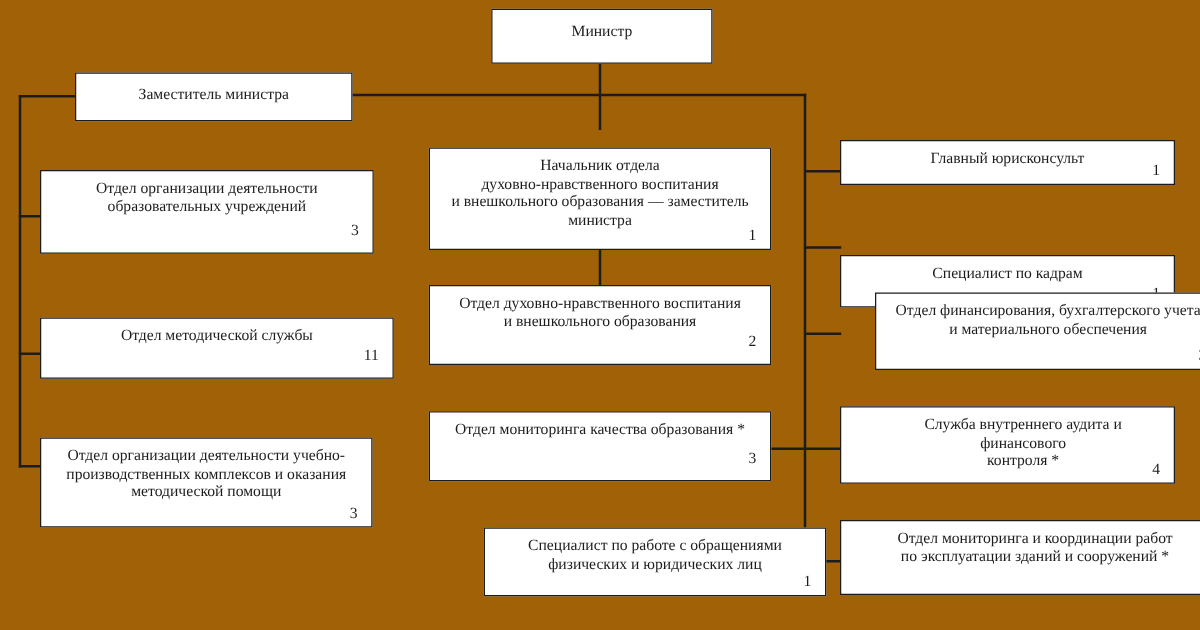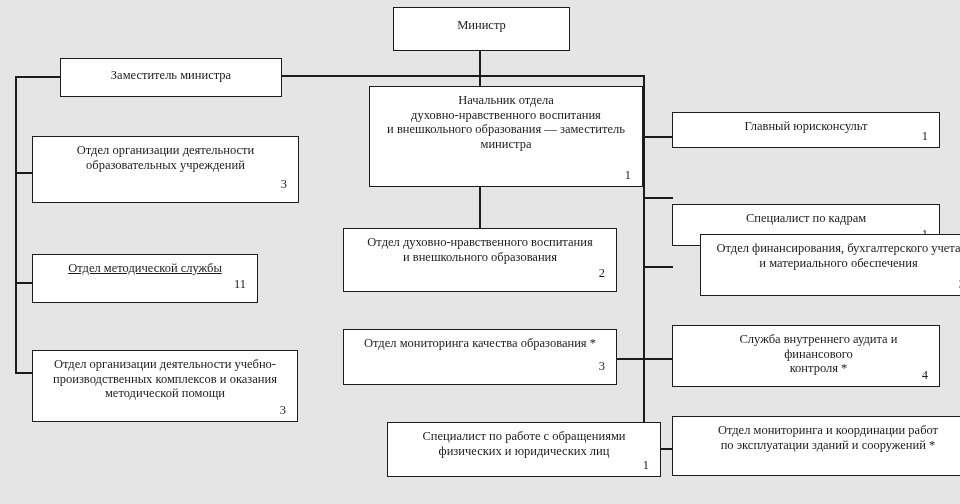--- a/index.html
+++ b/index.html
@@ -1,19 +1,19 @@
 <!DOCTYPE html>
 <html lang="ru"><head>
 <meta charset="utf-8">
 <style>
   html,body{margin:0;padding:0;background:#ffffff;}
   #canvas{
     position:relative;
     width:960px;height:504px;
-    background:#e5e5e5;
+    background:#a16207;
     font-family:"Liberation Serif","DejaVu Serif",serif;
     color:#1c1c1c;
     overflow:hidden;
   }
   .box{
     position:absolute;
     box-sizing:border-box;
     border:1.5px solid #1c1c1c;
     background:#ffffff;
     text-align:center;
@@ -28,23 +28,23 @@
     position:absolute;
     right:11px;bottom:4px;
     font-size:12.5px;
   }
   .count-hi{bottom:11px;}
   
   .b-minister{left:393px;top:7px;width:177px;height:44px;}
   .b-minister .lbl{padding-top:10px;}
   .b-deputy{left:60px;top:58px;width:222px;height:39px;}
   .b-deputy .lbl{padding-top:9px;}
-  .b-chief{left:343px;top:86px;width:274px;height:101px;margin-left:26px;}
+  .b-chief{left:343px;top:118px;width:274px;height:82px;}
   .b-left1{left:32px;top:136px;width:267px;height:67px;}
-  .b-left2{left:32px;top:254px;width:226px;height:49px;text-decoration:underline;}
+  .b-left2{left:32px;top:254px;width:283px;height:49px;}
   .b-left3{left:32px;top:350px;width:266px;height:72px;}
   .b-center2{left:343px;top:228px;width:274px;height:64px;}
   .b-center3{left:343px;top:329px;width:274px;height:56px;}
   .b-center4{left:343px;top:422px;width:274px;height:55px;margin-left:44px;}
   .b-right1{left:672px;top:112px;width:268px;height:36px;}
   .b-right2{left:672px;top:174px;width:268px;height:42px;margin-top:30px;}
   .b-right3{left:700px;top:234px;width:277px;height:62px;}
   .b-right4{left:672px;top:325px;width:268px;height:62px;padding-left:25px;}
   .b-right5{left:672px;top:416px;width:312px;height:60px;}
   

